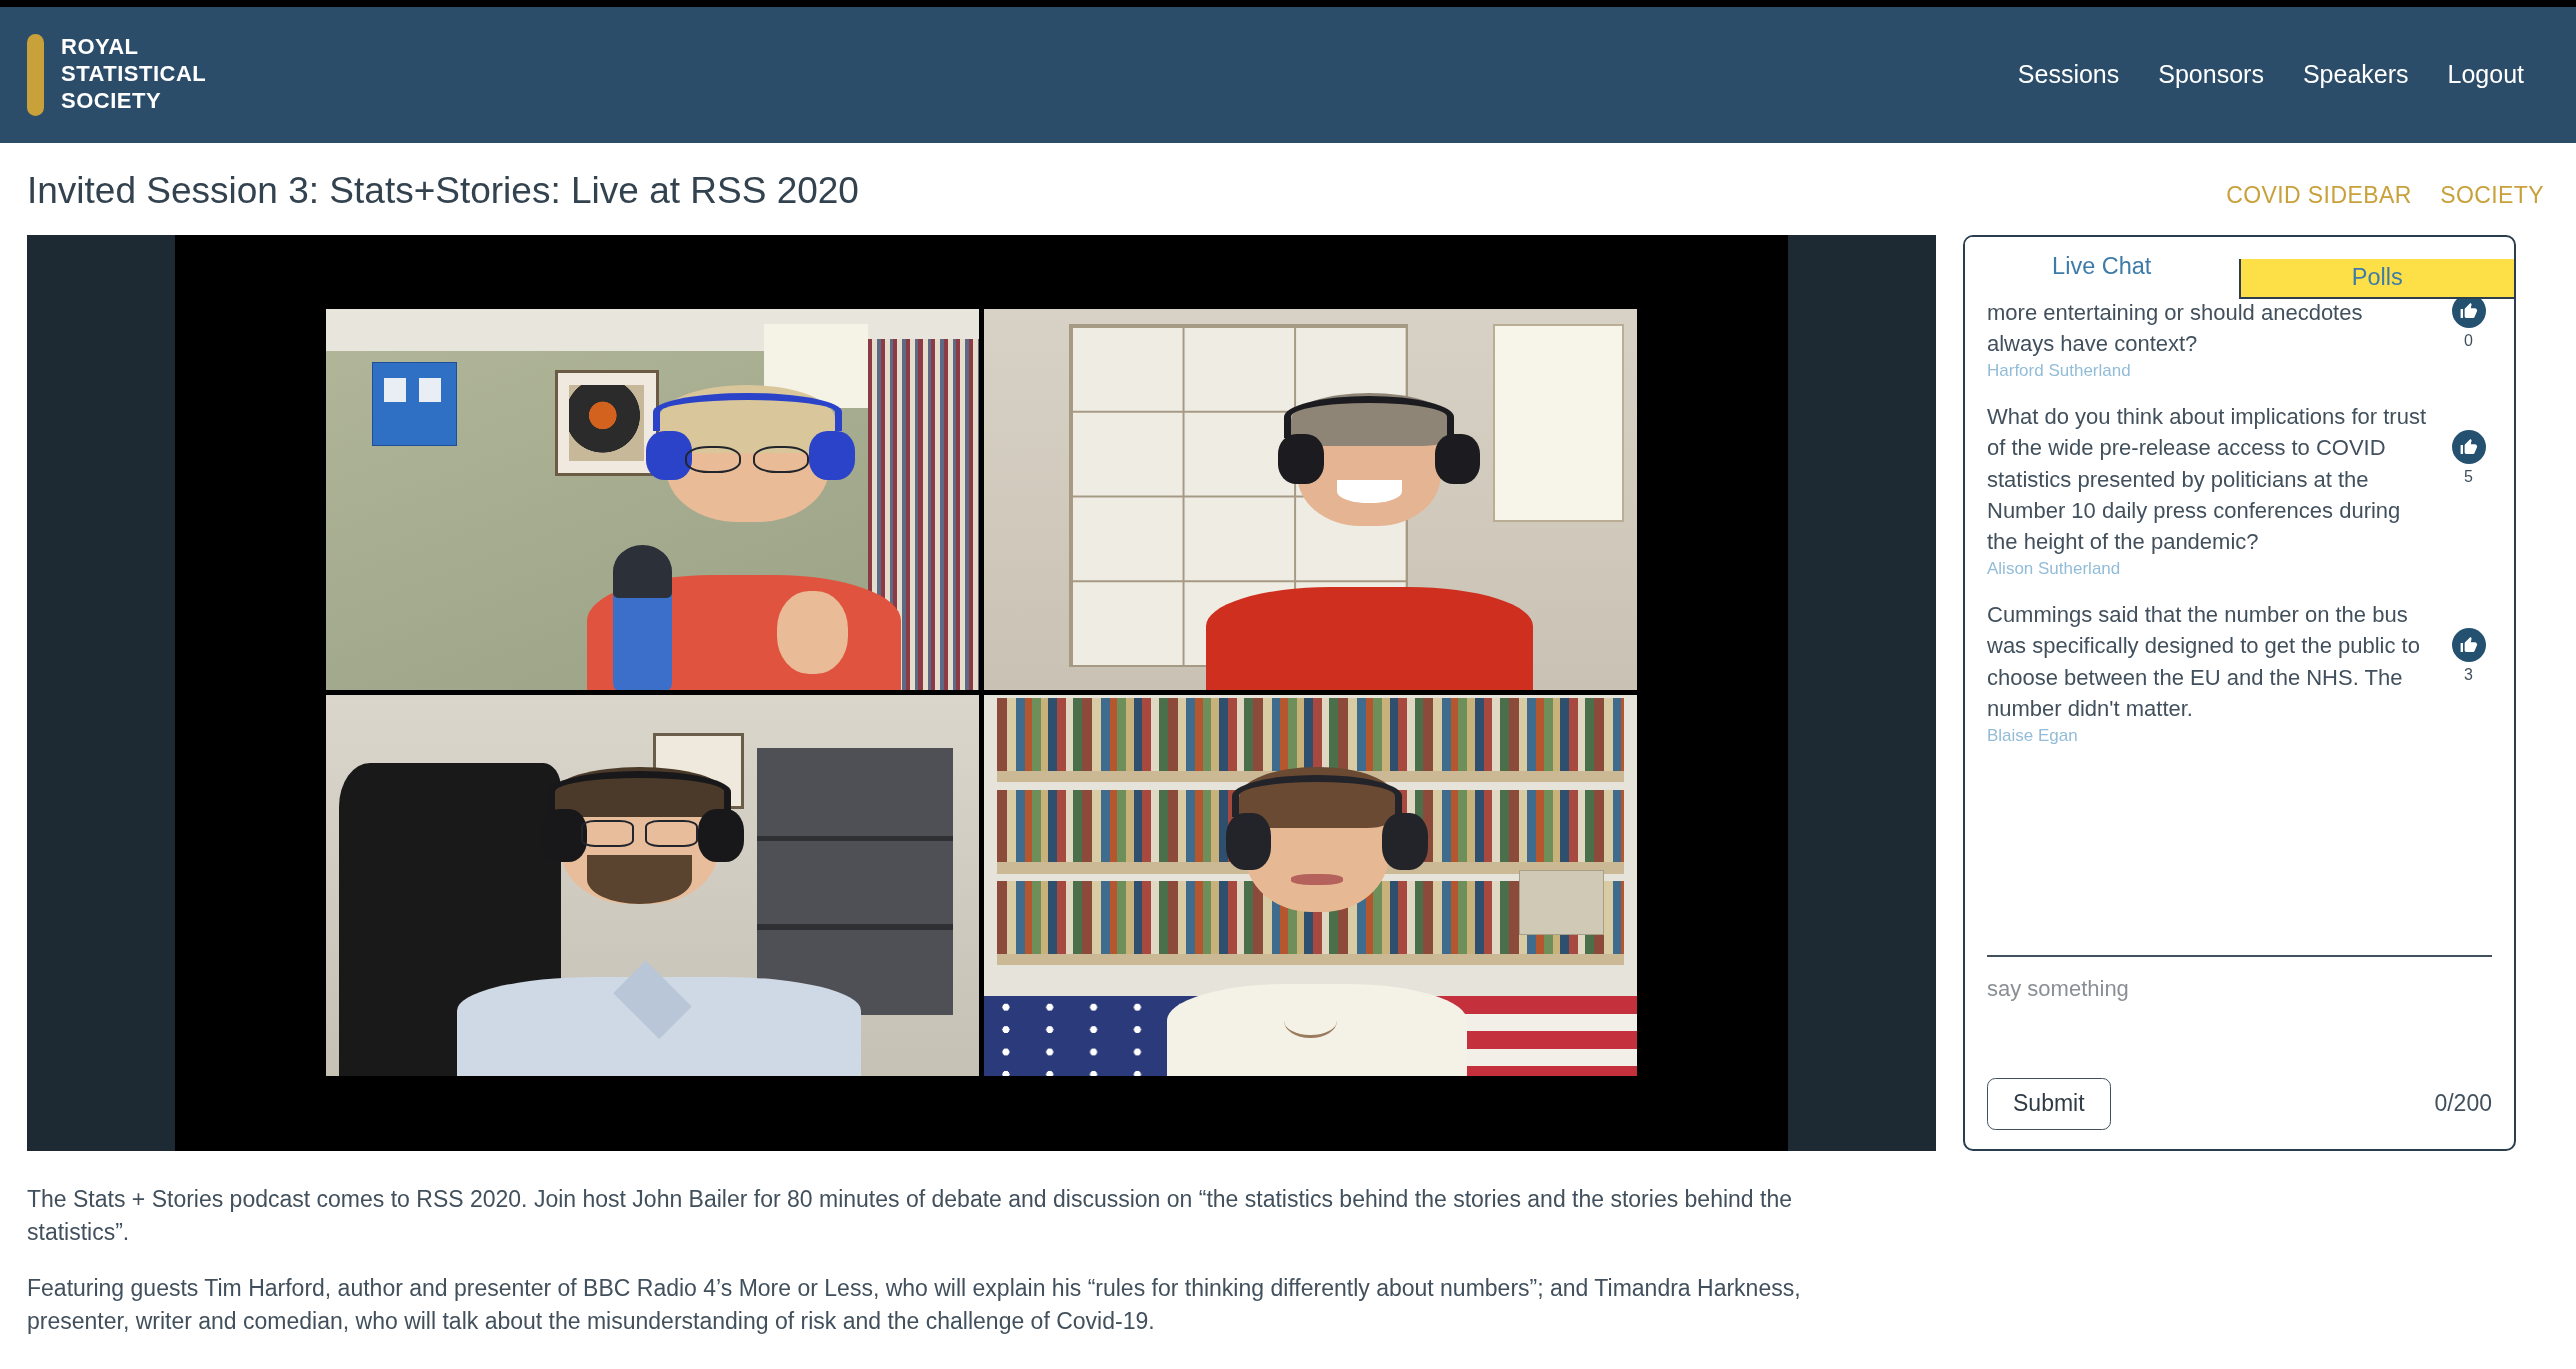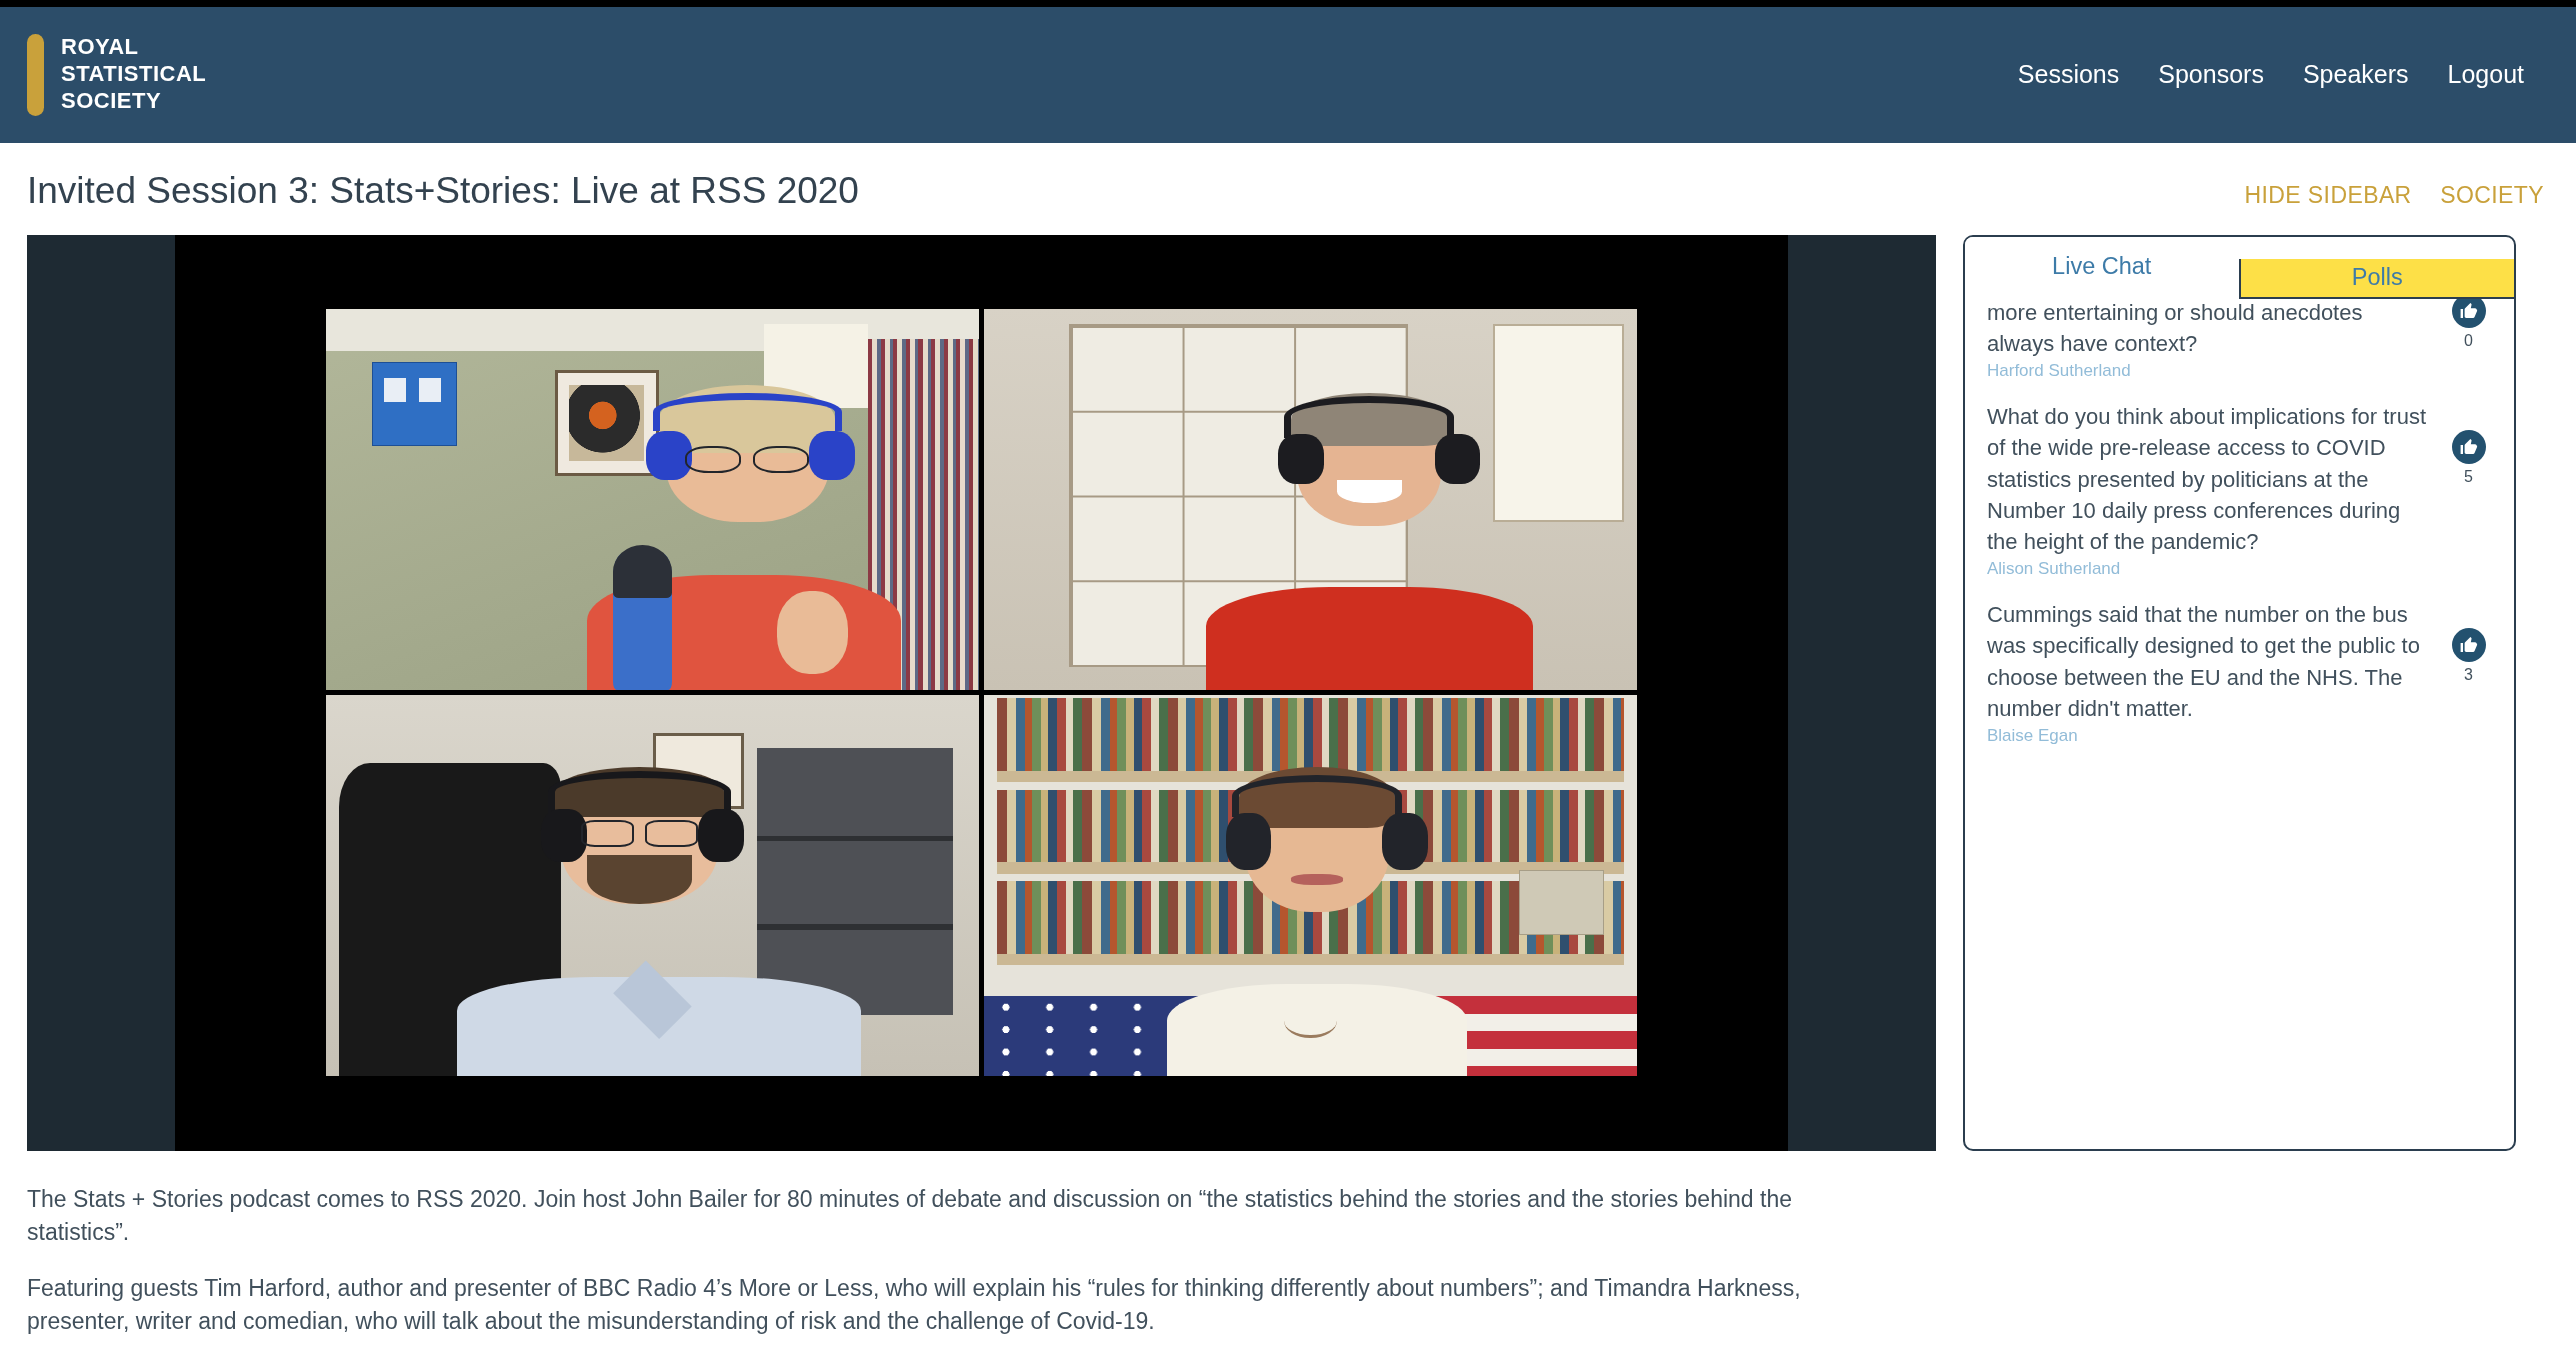--- a/index.html
+++ b/index.html
@@ -337,21 +337,21 @@
     <a href="#">Sessions</a>
     <a href="#">Sponsors</a>
     <a href="#">Speakers</a>
     <a href="#">Logout</a>
   </nav>
 </header>
 
 <div class="title-row">
   <h1 class="page-title">Invited Session 3: Stats+Stories: Live at RSS 2020</h1>
   <div class="title-actions">
-    <a href="#">HIDE SIDEBAR</a>
+    <a href="#">COVID SIDEBAR</a>
     <a href="#">SOCIETY</a>
   </div>
 </div>
 
 <div class="content">
 
   <div class="video-stage">
     <div class="video-letterbox"></div>
     <div class="video-grid">
 
@@ -486,20 +486,27 @@
                   <path d="M2 21h3V10H2v11zM22 11c0-1.1-.9-2-2-2h-5.3l.9-4.3.03-.3c0-.4-.17-.8-.44-1.07L14.2 2.4 7.6 9c-.37.37-.6.88-.6 1.42V19c0 1.1.9 2 2 2h8.5c.83 0 1.54-.5 1.84-1.22l3.02-7.05c.09-.23.14-.47.14-.73V11z"></path>
                 </svg>
             </div>
             <div class="vote-count">3</div>
           </div>
         </div>
 
       </div>
     </div>
 
+    <div class="chat-compose">
+      <textarea class="compose-input" placeholder="say something" style=""></textarea>
+      <div class="compose-row">
+        <button class="submit-btn">Submit</button>
+        <span class="char-count">0/200</span>
+      </div>
+    </div>
   </aside>
 </div>
 
 <section class="description">
   <p>The Stats + Stories podcast comes to RSS 2020. Join host John Bailer for 80 minutes of debate and discussion on “the statistics behind the stories and the stories behind the statistics”.</p>
   <p>Featuring guests Tim Harford, author and presenter of BBC Radio 4’s More or Less, who will explain his “rules for thinking differently about numbers”; and Timandra Harkness, presenter, writer and comedian, who will talk about the misunderstanding of risk and the challenge of Covid-19.</p>
 </section>
 
 
 </body></html>

